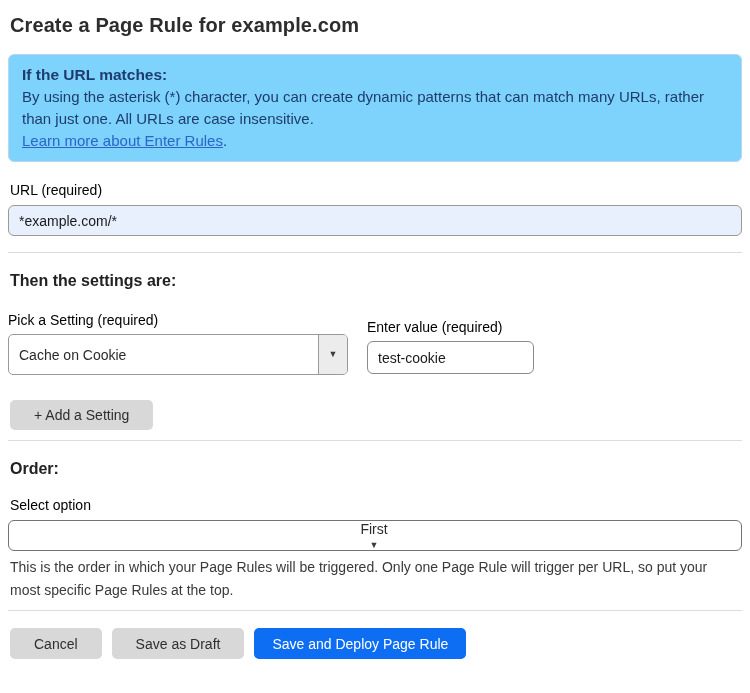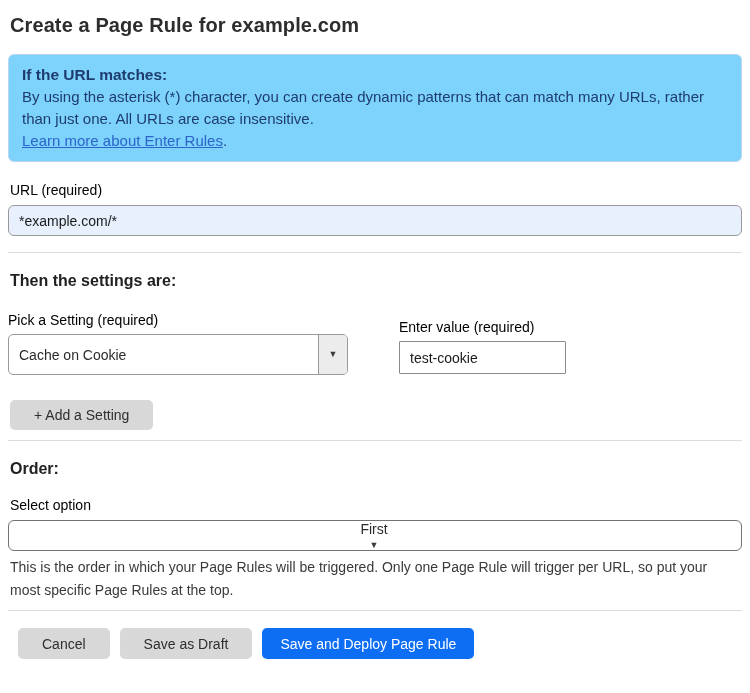--- a/index.html
+++ b/index.html
@@ -36,44 +36,44 @@
   }
   .url-input { margin-top: 7px; background: #e8f0fe; }
 
   .helper-text { font-size: 14px; color: #3a3a3a; margin-top: 6px; margin-left: 2px; line-height: 22px; }
 
   .divider { border: none; border-top: 1px solid #dcdcdc; margin-top: 16px; }
 
   .section-heading { font-size: 16px; font-weight: bold; color: #222; margin: 19px 0 0 2px; }
 
   
-  .settings-row { display: flex; margin-top: 22px; gap: 32px; }
+  .settings-row { display: flex; margin-top: 22px; }
   .settings-col-left { width: 340px; }
   .settings-col-right { margin-left: 19px; margin-top: 7px; }
 
   .select-split {
     margin-top: 6px; height: 41px; border: 1px solid #999; border-radius: 5px;
     display: flex; align-items: stretch; background: #fff; cursor: pointer; overflow: hidden;
   }
   .select-split .select-text {
     flex: 1; display: flex; align-items: center; padding-left: 10px;
     font-size: 14px; color: #2b2b2b;
   }
   .select-split .select-arrow-seg {
     width: 29px; border-left: 1px solid #999; background: #ececec;
     display: flex; align-items: center; justify-content: center;
   }
   .arrow-glyph { font-size: 9px; color: #3c3c3c; line-height: 1; }
 
-  .value-input { margin-top: 6px; width: 167px; border-color: #8a8a8a; border-radius: 1px; height: 33px; }
+  .value-input { margin-top: 6px; width: 167px; border-color: #8a8a8a; border-radius: 6px; height: 33px; }
 
   .btn {
     display: inline-flex; align-items: center; justify-content: center;
     height: 31px; border: none; border-radius: 5px; font-family: "Liberation Sans", sans-serif;
-    font-size: 14px; cursor: pointer; margin-left: 8px;
+    font-size: 14px; cursor: pointer;
   }
   .btn-gray { background: #d8d8d8; color: #2f2f2f; padding: 0 24px; }
   .add-setting-btn { margin-top: 25px; margin-left: 2px; height: 30px; }
 
   
   .order-label { margin-top: 19px; margin-left: 2px; }
   .select-full {
     margin-top: 7px; height: 31px; border: 1px solid #737373; border-radius: 6px;
     display: flex; align-items: center; justify-content: space-between;
     padding: 0 12px 0 10px; font-size: 14px; color: #2b2b2b; background: #fff; cursor: pointer; flex-direction: column;

